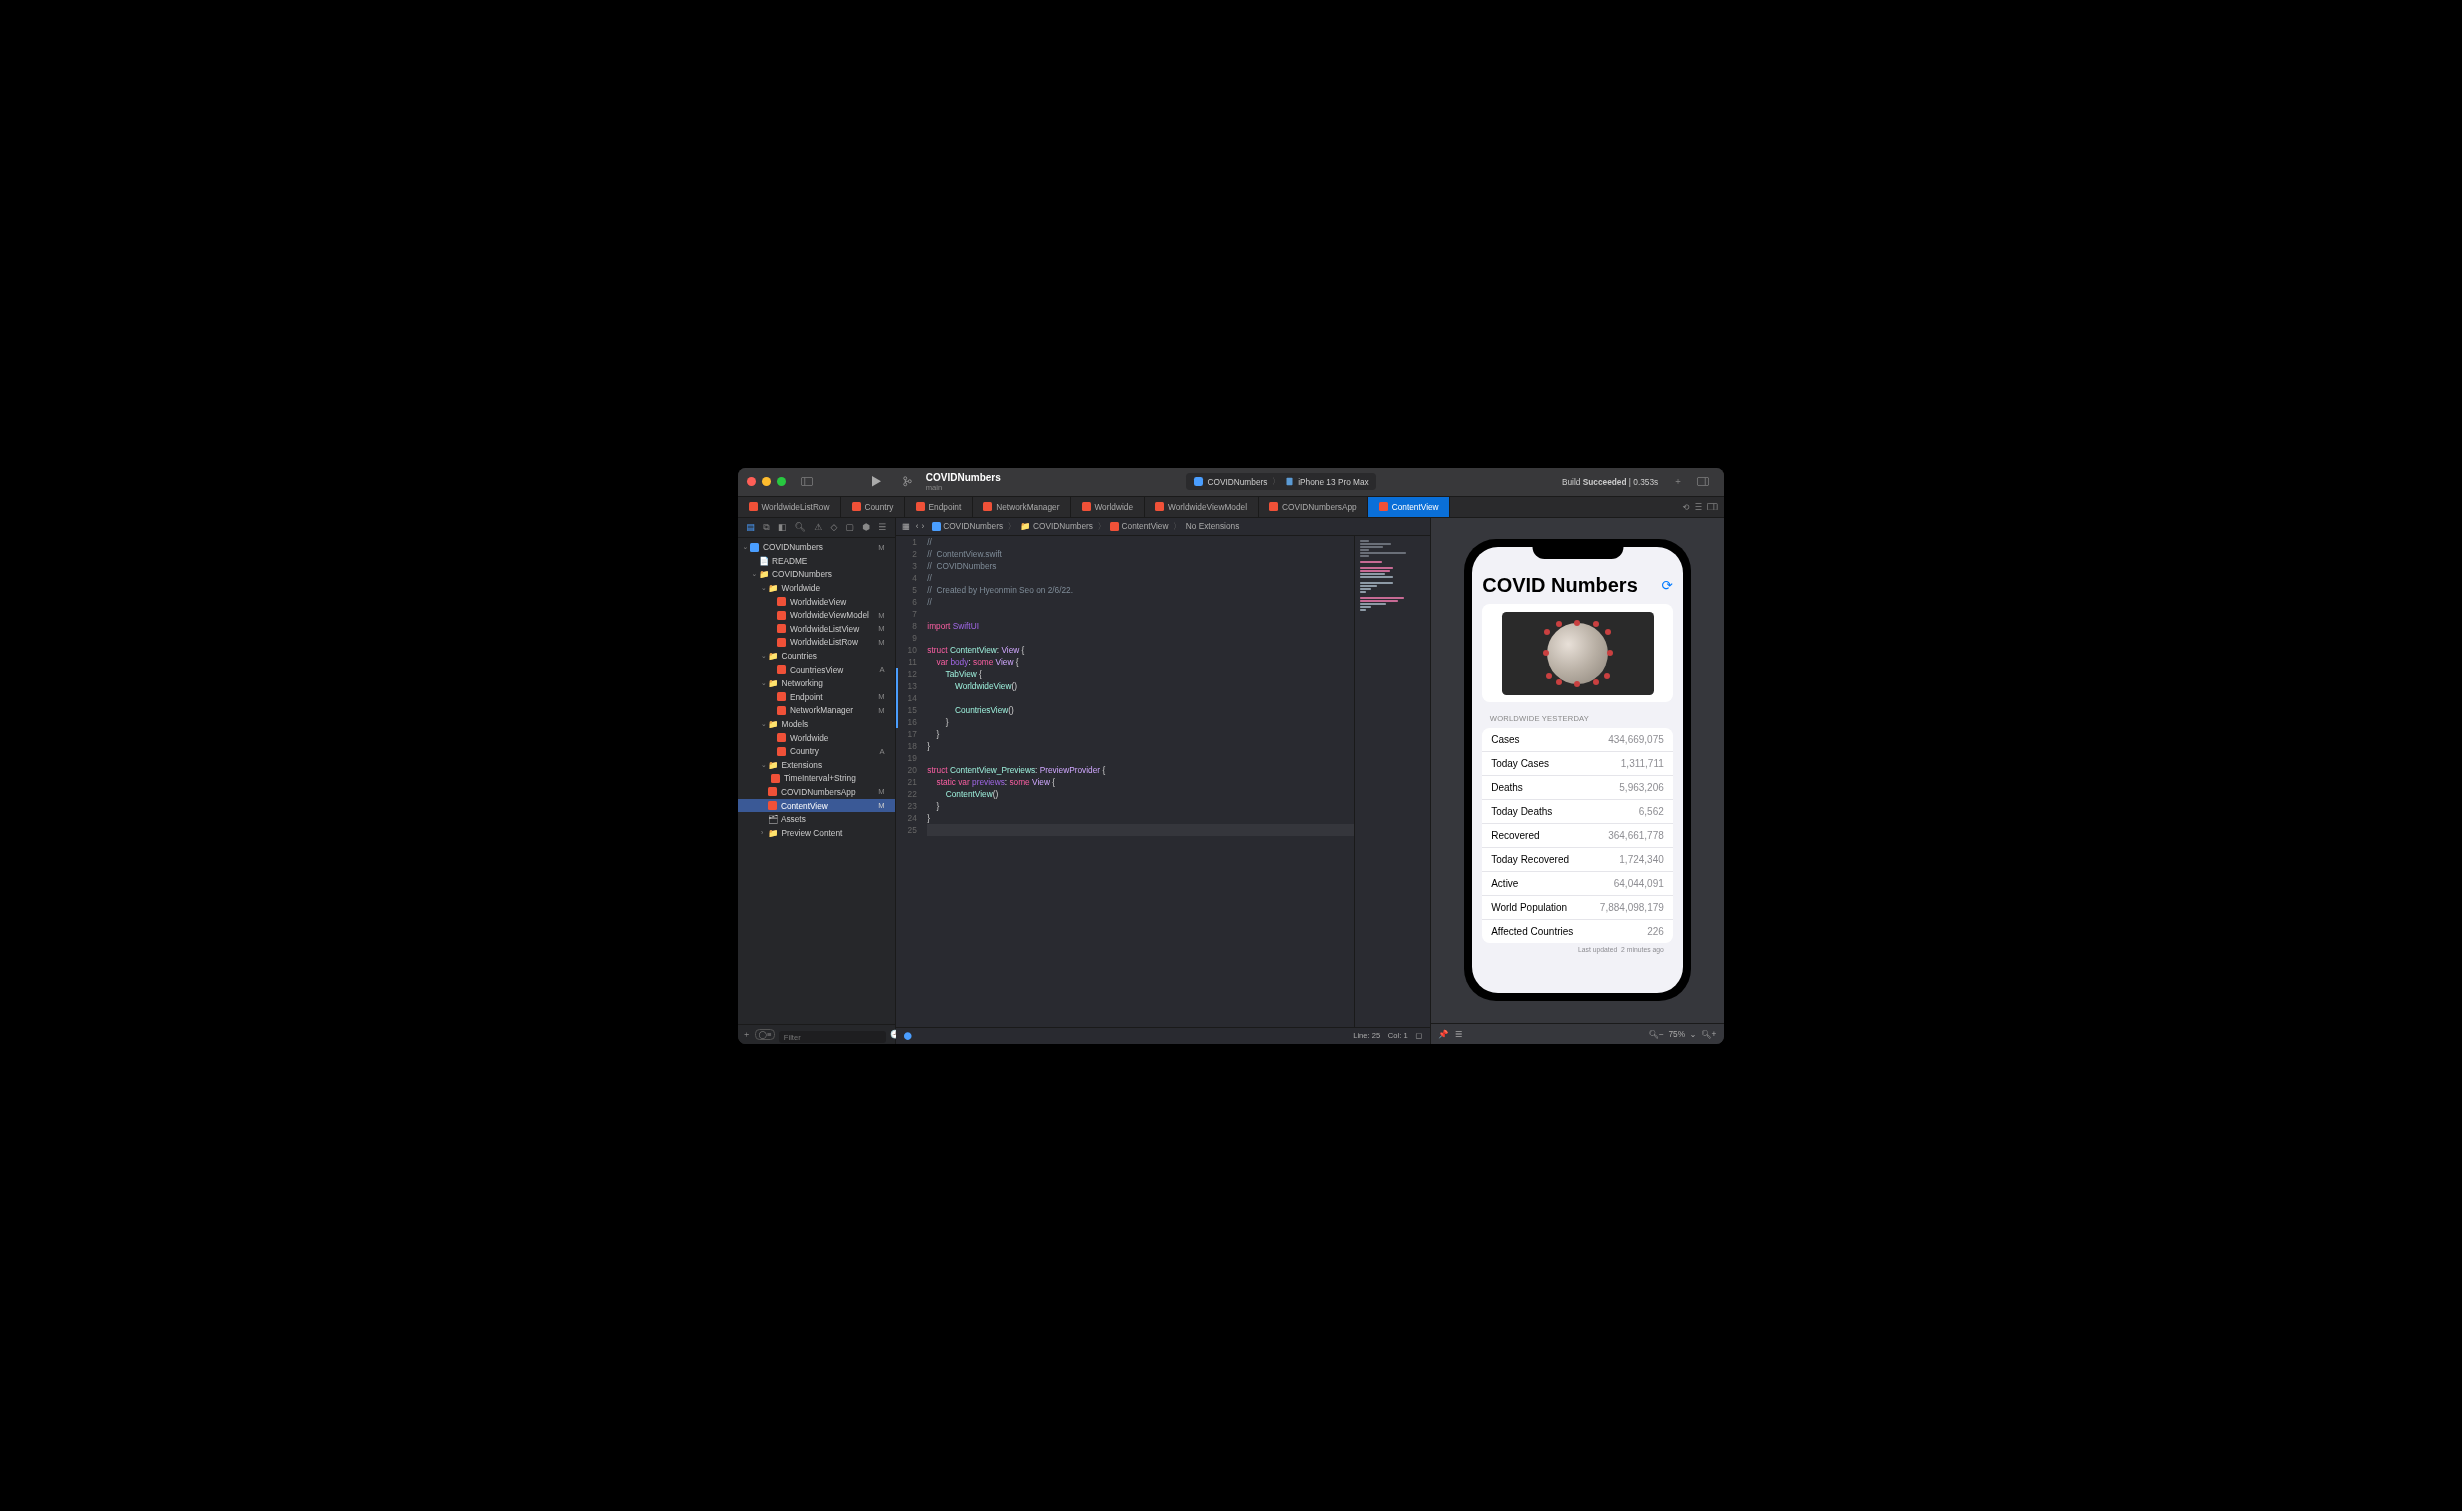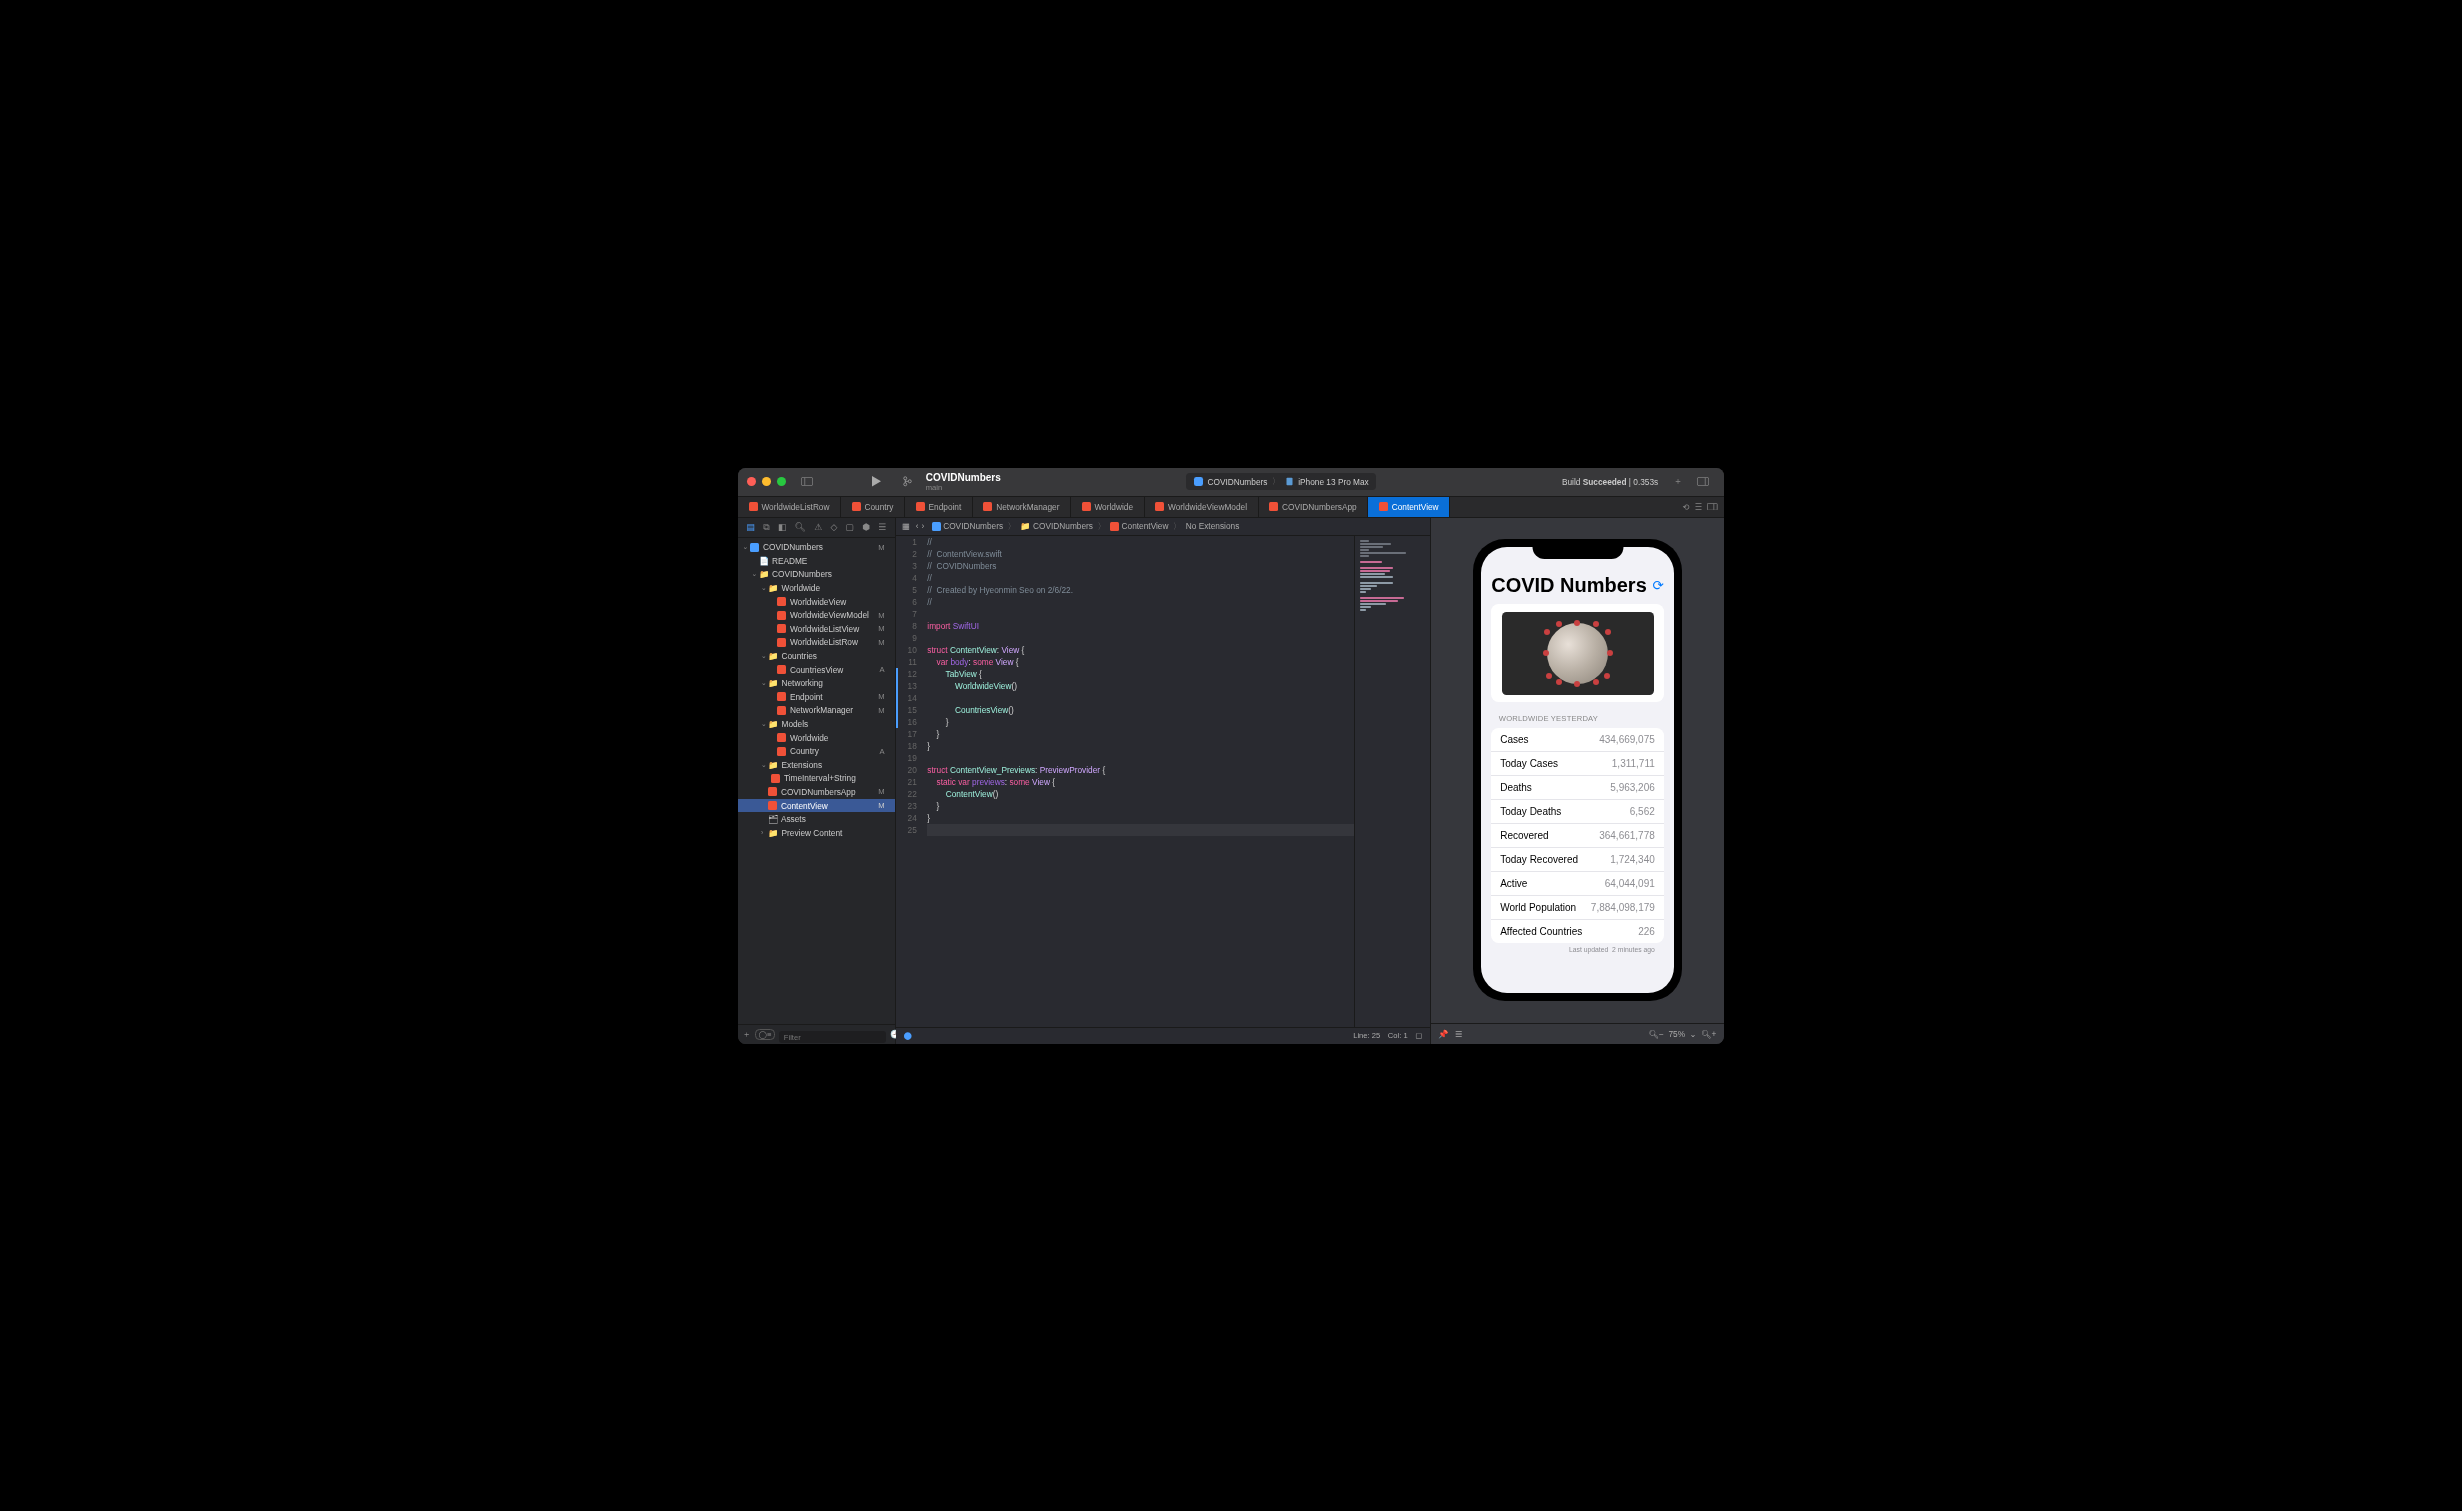--- a/index.html
+++ b/index.html
@@ -65,21 +65,21 @@
 .fn { color: #a167e6; }
 .cm { color: #7f8c98; }
 .minimap { width: 76px; background: #2a2b31; border-left: 0.8px solid #1a1a1a; padding: 4.5px; }
 .minimap .mm-line { height: 1.5px; margin-bottom: 1.5px; border-radius: 0.8px; }
 .editor-footer { height: 16.7px; border-top: 0.8px solid #1a1a1a; display: flex; align-items: center; padding: 0 7.6px; font-size: 7.6px; color: #aaa; }
 .editor-footer .right { margin-left: auto; display: flex; gap: 7.6px; }
 
 
 .preview-area { width: 294px; background: #36373c; border-left: 0.8px solid #1a1a1a; display: flex; flex-direction: column; }
 .preview-canvas { flex: 1; display: flex; align-items: center; justify-content: center; }
-.phone { width: 209px; height: 462px; background: #000; border-radius: 32px; padding: 7.6px; position: relative; }
+.phone { width: 227px; height: 462px; background: #000; border-radius: 32px; padding: 7.6px; position: relative; }
 .phone-screen { width: 100%; height: 100%; background: #f2f2f7; border-radius: 26px; overflow: hidden; position: relative; }
 .notch { position: absolute; top: 0; left: 50%; transform: translateX(-50%); width: 91px; height: 20px; background: #000; border-bottom-left-radius: 12px; border-bottom-right-radius: 12px; z-index: 10; }
 .app-content { padding: 27px 10.6px 7.6px; height: 100%; overflow: hidden; }
 .app-title-row { display: flex; justify-content: space-between; align-items: center; }
 .app-title { font-size: 20px; font-weight: 700; color: #000; }
 .refresh-icon { color: #007aff; font-size: 13.6px; }
 .card { background: #fff; border-radius: 7.6px; margin-top: 7.6px; padding: 7.6px; }
 .virus-img { width: 152px; height: 83px; margin: 0 auto; border-radius: 4.5px; background: #2a2a2a; position: relative; overflow: hidden; display: flex; align-items: center; justify-content: center; }
 .virus-body { width: 61px; height: 61px; border-radius: 50%; background: radial-gradient(circle at 35% 35%, #e8e0d8, #b8afa4 50%, #8a8278); position: relative; }
 .spike { position: absolute; width: 6px; height: 6px; background: #c94040; border-radius: 50%; }

